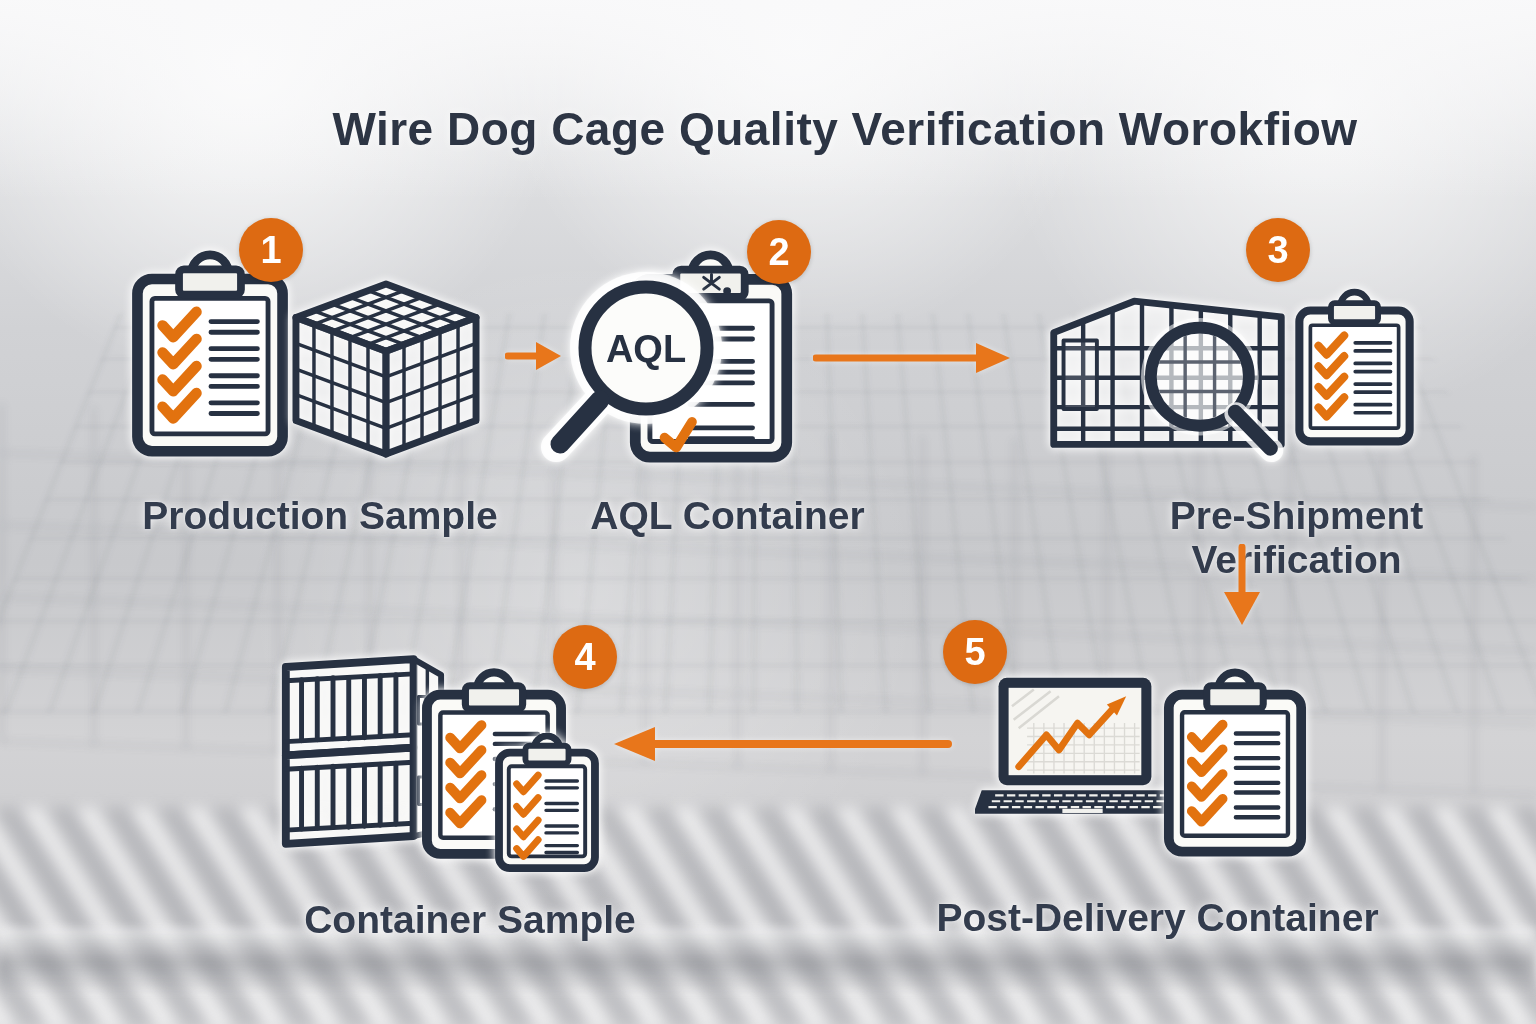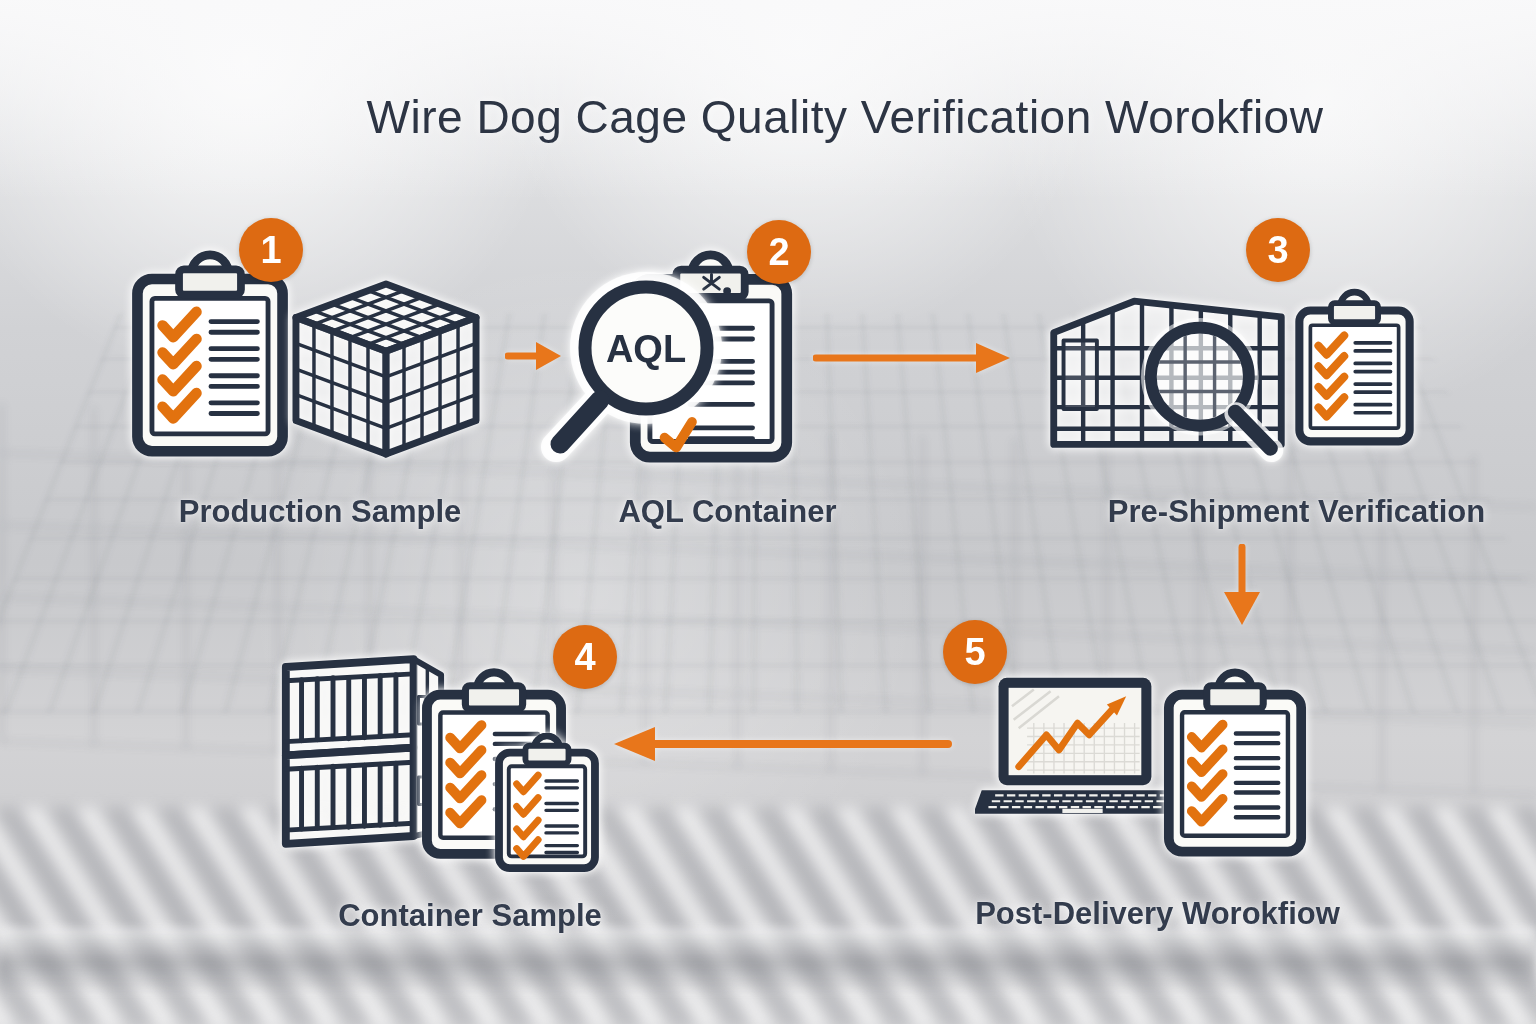--- a/index.html
+++ b/index.html
@@ -30,24 +30,24 @@
     transform:skewY(2deg);filter:blur(4px);opacity:.55;}
   .bg-streaks{position:absolute;top:808px;left:-60px;right:-60px;height:220px;
     background:repeating-linear-gradient(58deg, rgba(255,255,255,.55) 0 16px, rgba(140,142,148,.32) 26px 46px);
     filter:blur(7px);}
   .bg-band{position:absolute;top:928px;left:0;right:0;height:62px;
     background:linear-gradient(180deg, rgba(255,255,255,.55), rgba(124,126,132,.45) 55%, rgba(170,171,175,.15));
     filter:blur(4px);}
   .bg-top-fade{position:absolute;top:0;left:0;right:0;height:200px;
     background:linear-gradient(180deg, rgba(249,249,250,.95), rgba(249,249,250,0));}
   
-  #title{position:absolute;left:845px;top:90px;transform:translateX(-50%);
-    white-space:nowrap;font-size:46px;font-weight:400;color:#2d3544;letter-spacing:.5px;
+  #title{position:absolute;left:845px;top:102px;transform:translateX(-50%);
+    white-space:nowrap;font-size:46px;font-weight:700;color:#2d3544;letter-spacing:.5px;
     text-shadow:0 0 10px rgba(255,255,255,.7);}
-  .step-label{position:absolute;text-align:center;font-size:31px;font-weight:700;color:#333c4d;
+  .step-label{position:absolute;text-align:center;font-size:39px;font-weight:700;color:#333c4d;
     text-shadow:0 0 10px rgba(255,255,255,.85), 0 0 2px rgba(255,255,255,.6);}
   
   .badge{position:absolute;width:64px;height:64px;border-radius:50%;background:#dd6a12;
     color:#ffffff;font-size:38px;font-weight:700;display:flex;align-items:center;justify-content:center;
     filter:drop-shadow(0 1px 2px rgba(0,0,0,.18));}
   
   .icon{position:absolute;
     filter:drop-shadow(0 0 5px rgba(255,255,255,.85)) drop-shadow(0 0 1px rgba(255,255,255,.6));}
   .arrow{position:absolute;filter:drop-shadow(0 0 3px rgba(255,255,255,.5));}
 </style>
@@ -319,13 +319,13 @@
         <path d="M86 102 h48 M86 113 h48"></path>
       <path d="M86 130 h48 M86 141 h48"></path>
         <path d="M86 158 h48 M86 169 h48"></path>
     </g>
   </g>
 </svg>
 
 <div class="badge" style="left:943px;top:620px">
   <span>5</span>
 </div>
-<div class="step-label" style="left:930px;top:896px;width:455px">Post-Delivery Worokfiow</div>
+<div class="step-label" style="left:930px;top:896px;width:455px">Post-Delivery Container</div>
 
 </body></html>

